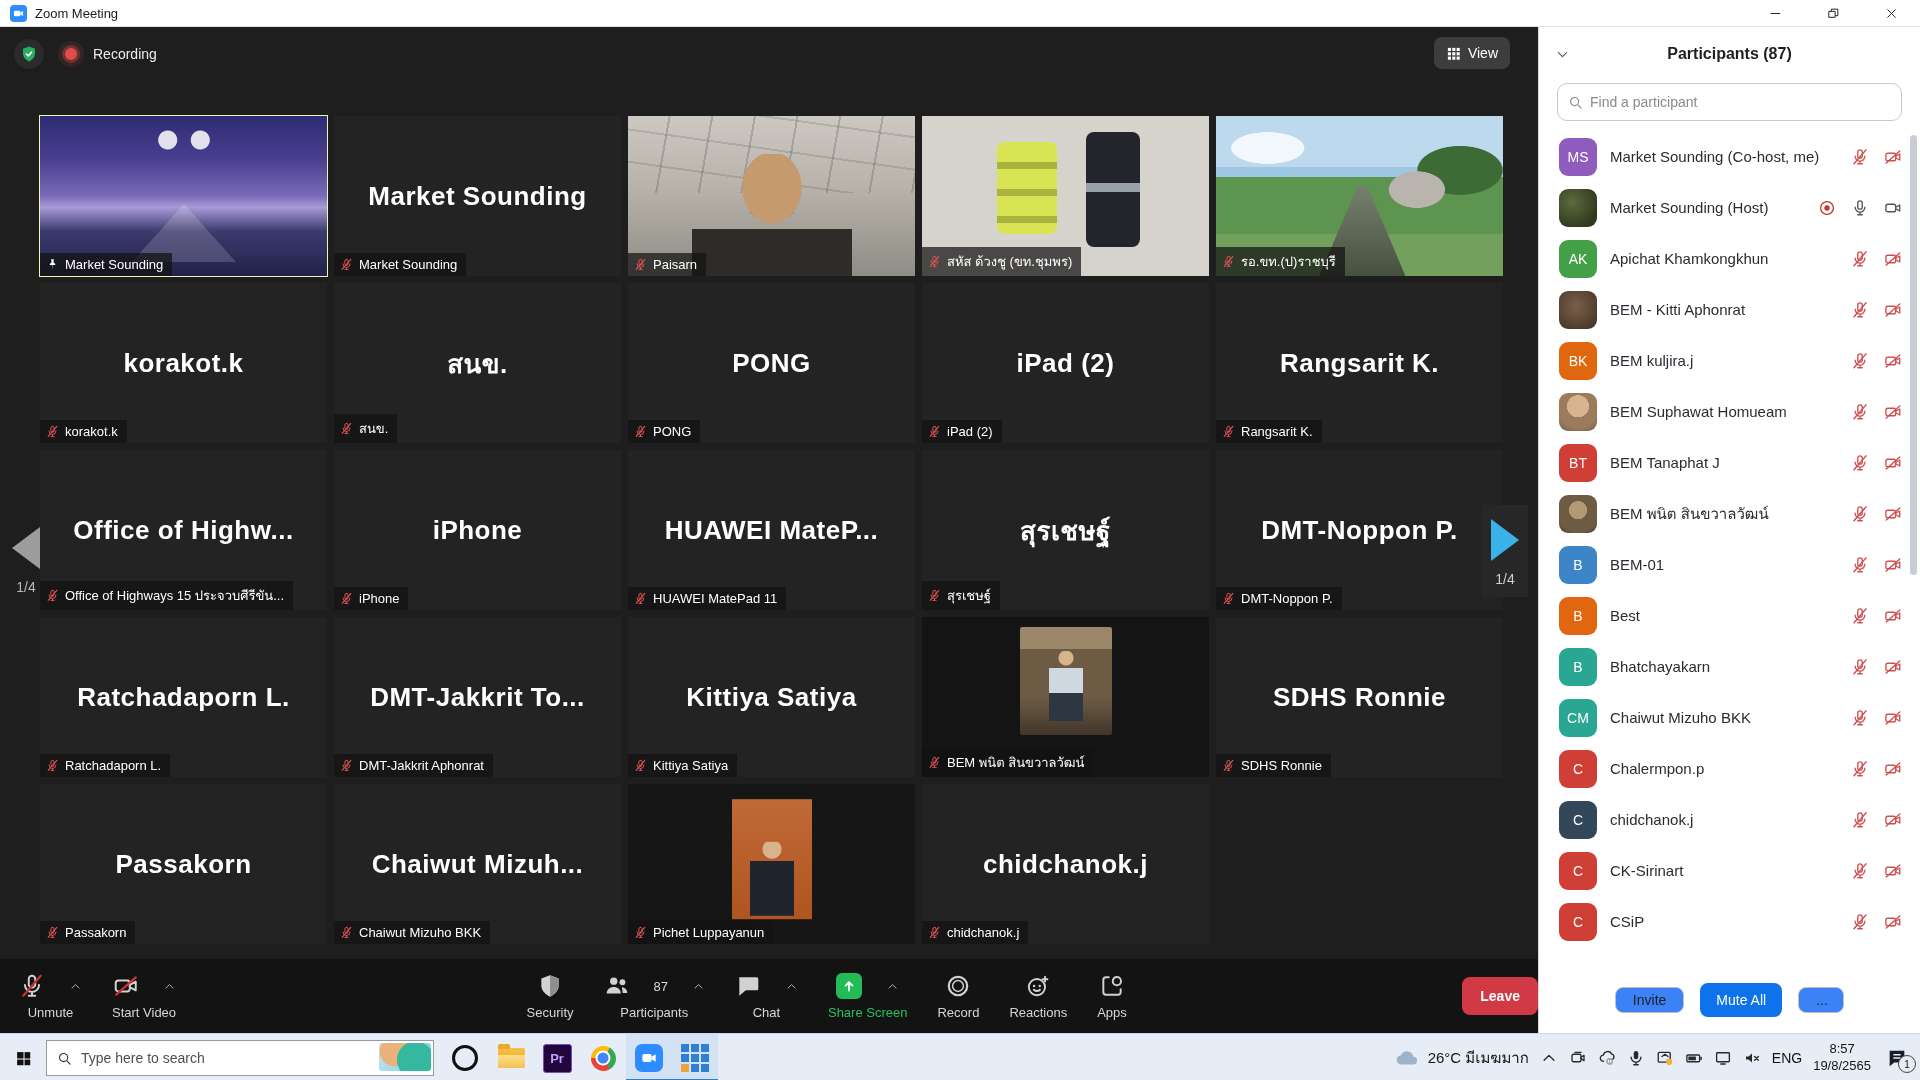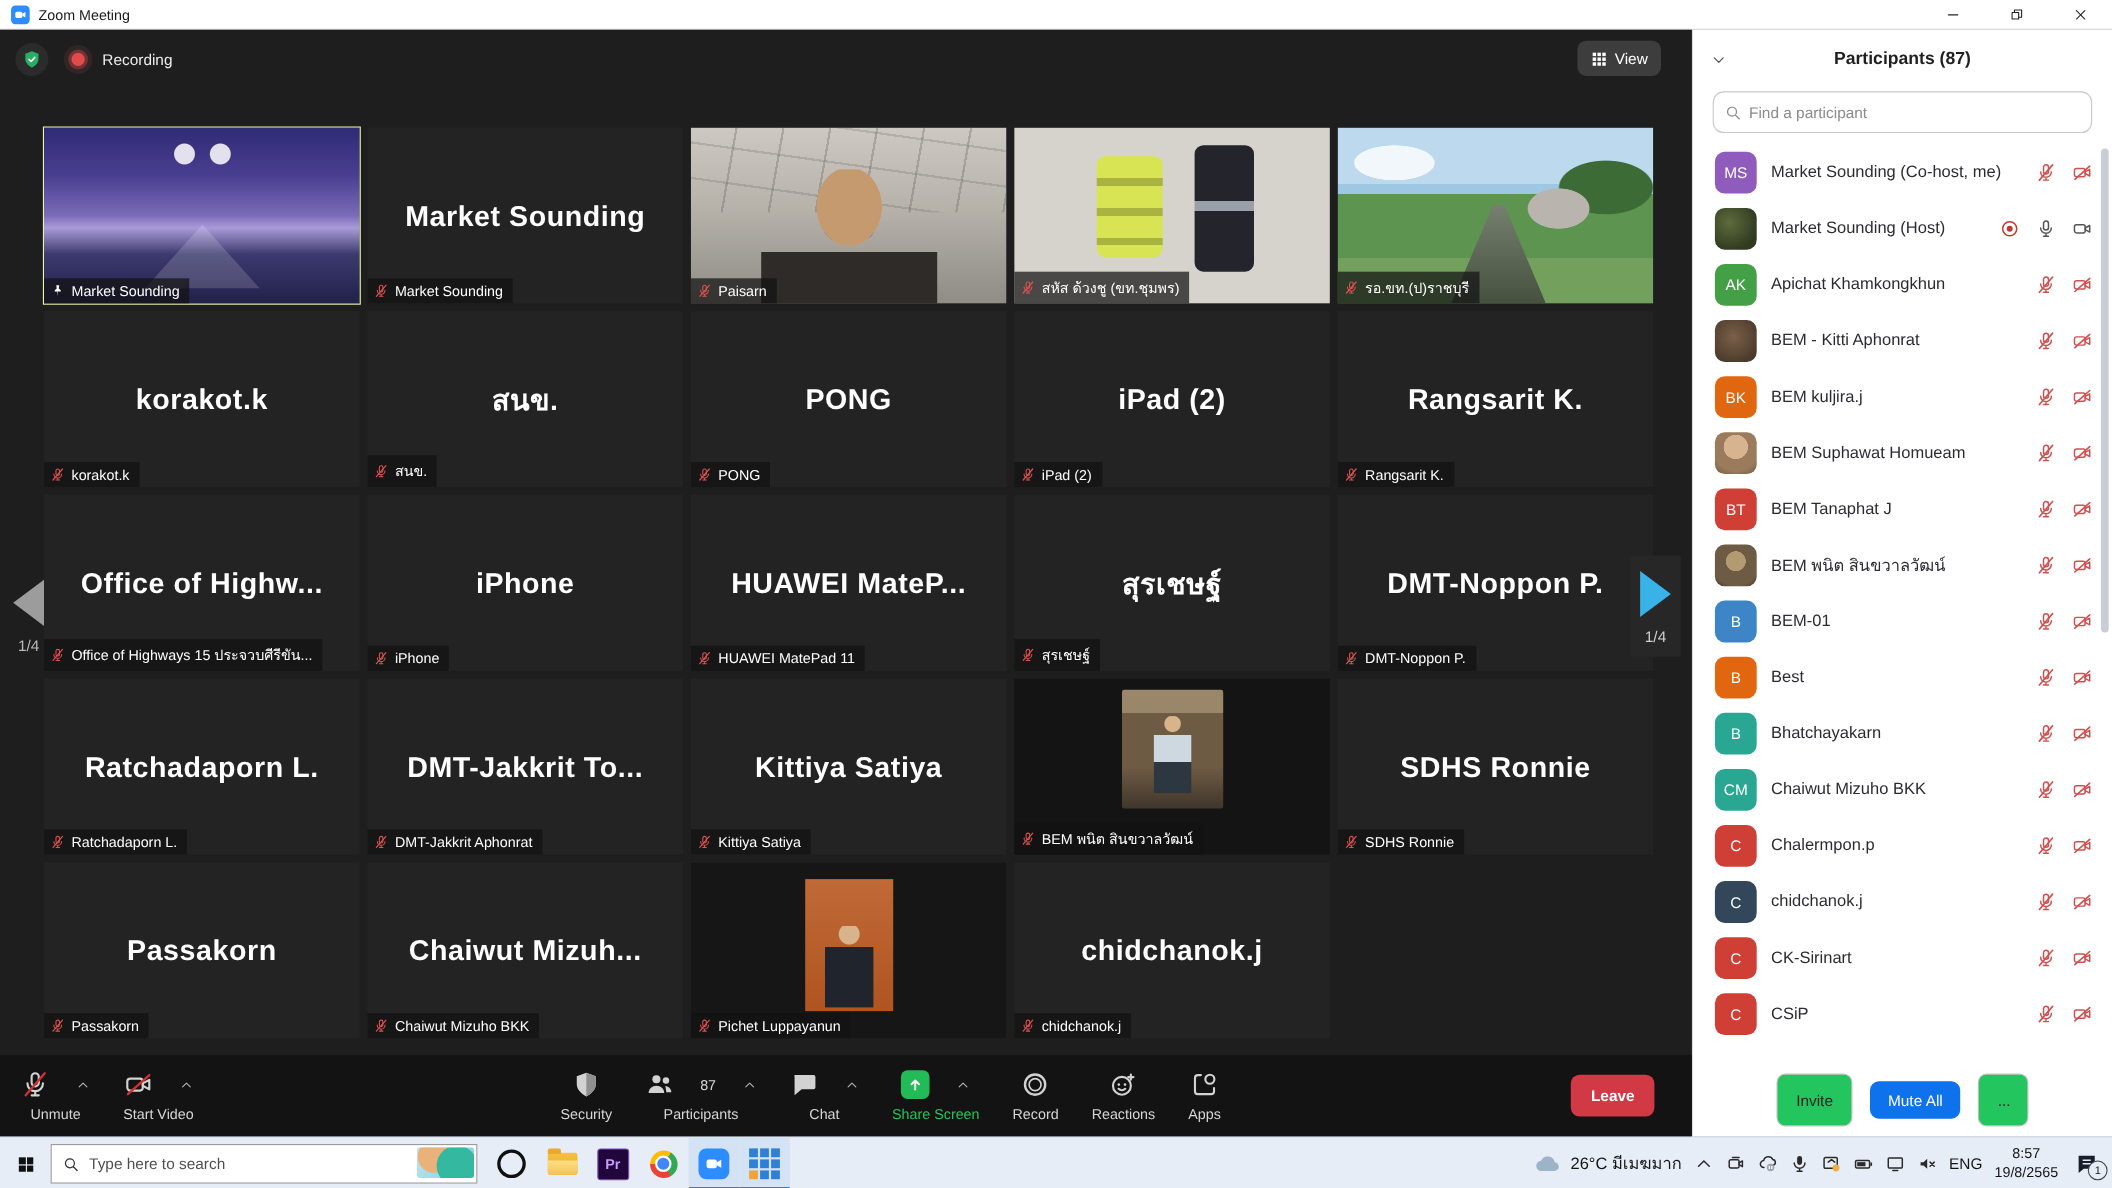--- a/index.html
+++ b/index.html
@@ -95,21 +95,21 @@
   .tb-left{display:flex;margin-left:4px}
   .tb-center{display:flex;margin:0 auto}
   .tb-item{padding:0 15px;height:74px;display:flex;flex-direction:column;align-items:center;justify-content:center;gap:5px;color:#d6d6d6;font-size:13px;cursor:default}
   .tb-top{display:flex;align-items:center;gap:24px;height:28px}
   .tb-top .main-ico{width:26px;height:26px;color:#d2d2d2;--slash:#cf3131}
   .tb-top .caret{width:13px;height:13px;color:#b5b5b5}
   .tb-count{font-size:13px;color:#d6d6d6}
   .share-box{width:26px;height:26px;border-radius:6px;background:#23bb58;display:flex;align-items:center;justify-content:center}
   .share-box svg{width:18px;height:18px}
   .tb-item.accent .tb-lbl{color:#28c05e}
-  .leave-btn{margin-right:34px;background:#d13a45;color:#fff;border:none;border-radius:8px;height:38px;padding:0 18px;font-size:14px;font-weight:bold;font-family:"Liberation Sans",sans-serif}
+  .leave-btn{background:#d13a45;color:#fff;border:none;border-radius:8px;height:38px;padding:0 18px;font-size:14px;font-weight:bold;font-family:"Liberation Sans",sans-serif}
 
   
   .sb-header{height:54px;display:flex;align-items:center;justify-content:center;position:relative;font-weight:bold;font-size:16px;color:#1f1f1f}
   .sb-collapse{position:absolute;left:16px;top:20px;width:15px;height:15px;color:#555}
   .sb-search{margin:2px 18px 10px;height:36px;border:1px solid #c9c9c9;border-radius:10px;display:flex;align-items:center;padding:0 10px;gap:7px;color:#8a8a8a;font-size:14px;background:#fff}
   .sb-search .icon{width:15px;height:15px;color:#8a8a8a}
   .sb-list{flex:1;overflow:hidden;position:relative}
   .p-row{height:51px;display:flex;align-items:center;padding:0 18px 0 20px;gap:13px}
   .avatar{width:38px;height:38px;border-radius:9px;flex:none;display:flex;align-items:center;justify-content:center;color:#fff;font-weight:normal;font-size:14px}
   .av-moss{background:radial-gradient(circle at 35% 35%,#5d6b3c,#2f3a20 75%)}
@@ -117,21 +117,21 @@
   .av-photo-face{background:radial-gradient(circle at 50% 35%,#d8b390 0 35%,#9a7b5c 36% 70%,#6e5a44 100%)}
   .av-photo-tunnel{background:radial-gradient(circle at 50% 40%,#b39a73 0 30%,#6e5b44 31% 75%,#3c332a 100%)}
   .p-name{flex:1;font-size:15px;color:#2b2b33;white-space:nowrap;overflow:hidden;text-overflow:ellipsis}
   .p-icons{display:flex;align-items:center;gap:15px}
   .p-icons .icon{width:18px;height:18px}
   .p-icons .red{color:#d05050}
   .p-icons .gray{color:#555}
   .p-icons .host-rec{color:#c2392b}
   .scroll-thumb{position:absolute;right:3px;top:4px;width:7px;height:440px;border-radius:4px;background:#c9ced6}
   .sb-footer{height:62px;display:flex;align-items:center;justify-content:center;gap:16px;margin-bottom:2px}
-  .btn-outline{height:48px;border:1px solid #bfbfbf;border-radius:8px;background:#22c55e;color:#1f1f1f;font-size:14px;padding:0 17px;font-family:"Liberation Sans",sans-serif}
+  .btn-outline{height:26px;border:1px solid #bfbfbf;border-radius:8px;background:#3b82f6;color:#1f1f1f;font-size:14px;padding:0 17px;font-family:"Liberation Sans",sans-serif}
   .btn-primary{height:34px;border:none;border-radius:8px;background:#0e72ed;color:#fff;font-size:14px;padding:0 16px;font-family:"Liberation Sans",sans-serif}
   .btn-more{width:46px}
 
   
   .taskbar{height:48px;background:#e6edf6;display:flex;align-items:center;border-top:1px solid #cdd8e4}
   .tk-start{width:46px;height:48px;display:flex;align-items:center;justify-content:center}
   .tk-start .icon{width:17px;height:17px;color:#111}
   .tk-search{width:366px;height:34px;background:#fff;border:1px solid #9a9a9a;display:flex;align-items:center;gap:9px;padding:0 10px;color:#4f4f4f;font-size:14px;position:relative;margin-right:8px}
   .tk-search .icon{width:15px;height:15px;color:#333}
   .tk-art{position:absolute;right:2px;top:2px;width:52px;height:28px;border-radius:3px;

